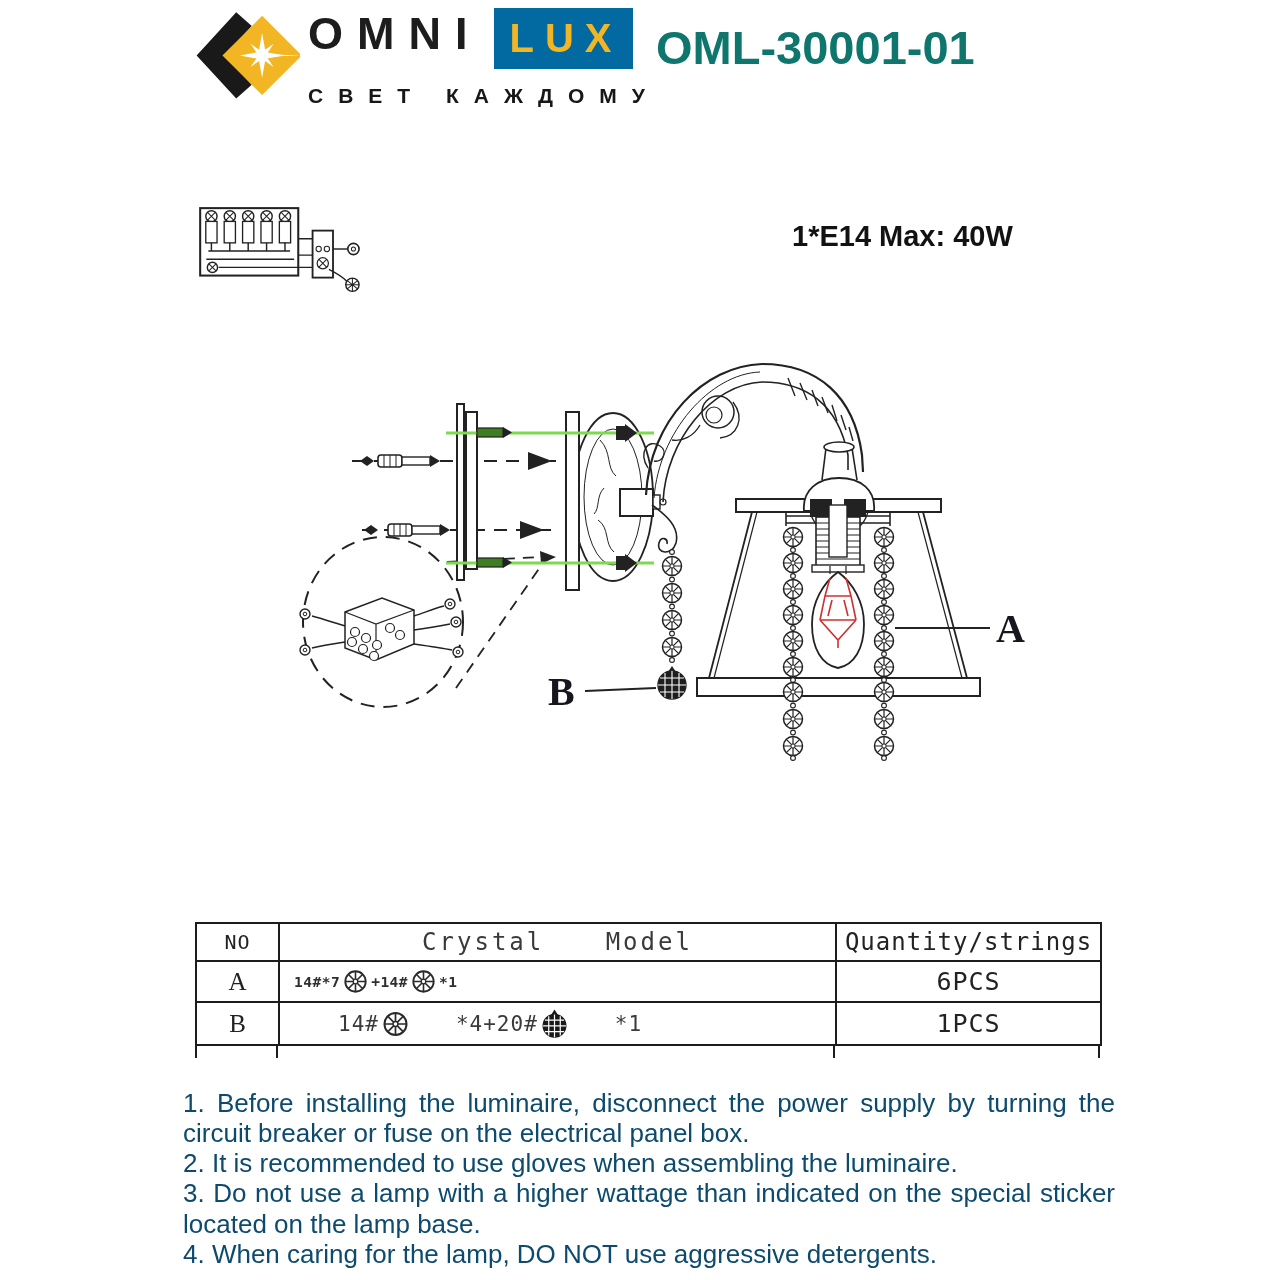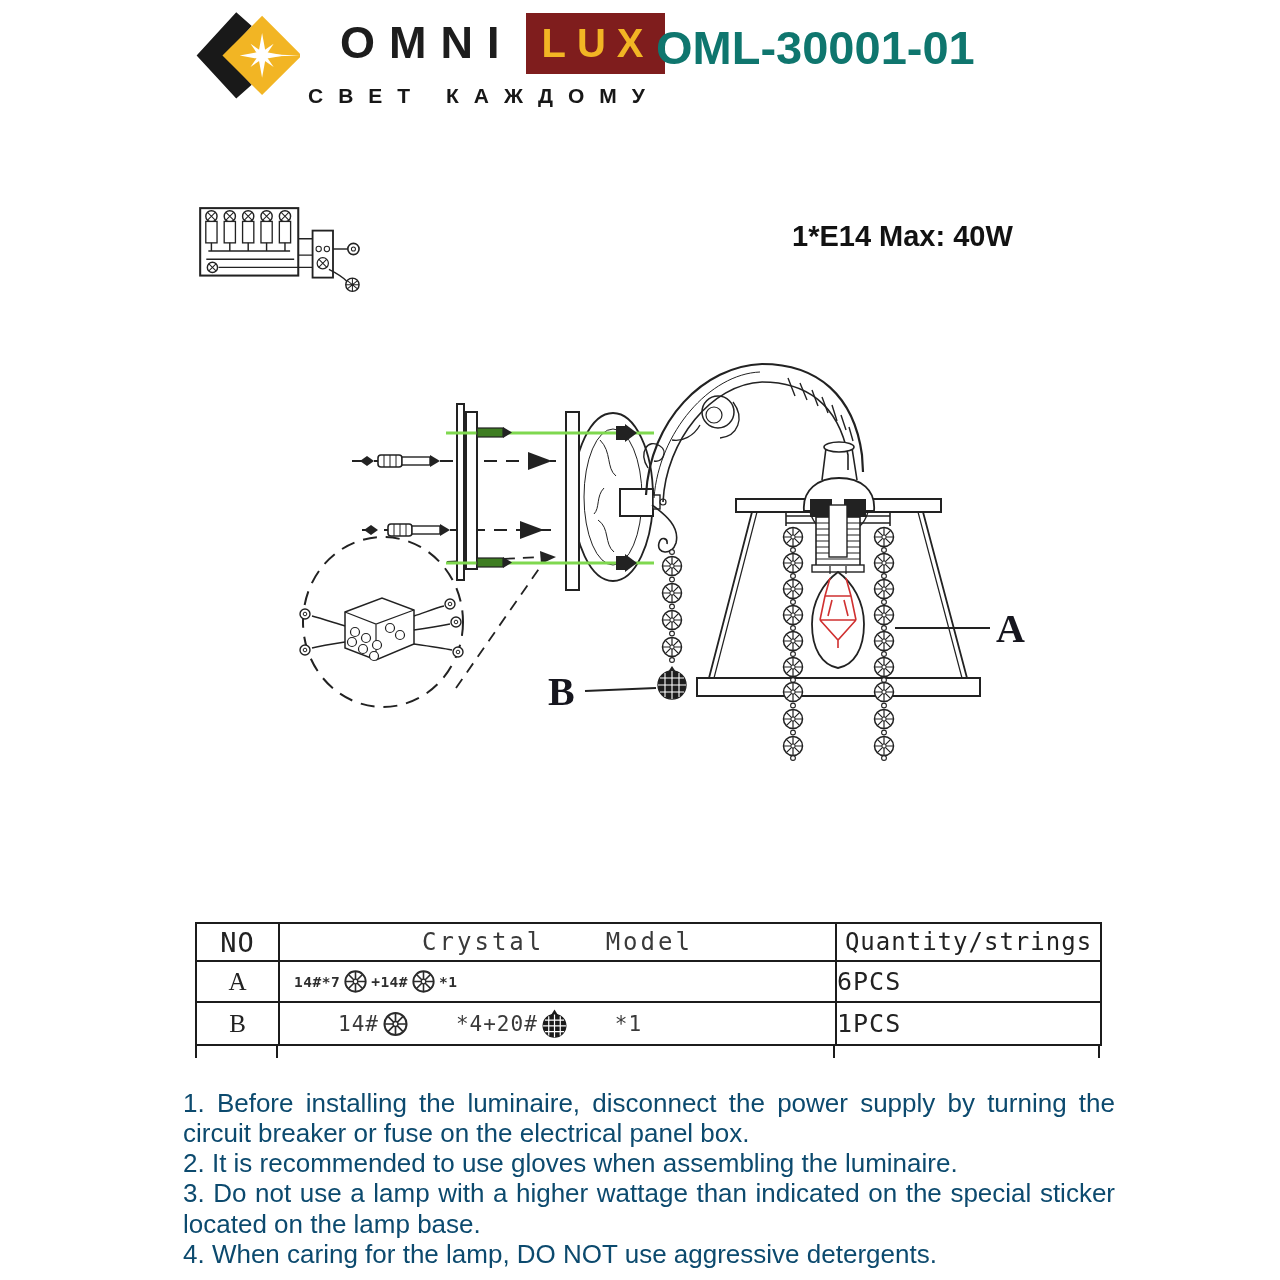--- a/index.html
+++ b/index.html
@@ -3,23 +3,23 @@
 <meta charset="utf-8">
 <style>
   html,body{margin:0;padding:0;background:#e8e8e8;}
   #page{position:relative;width:1280px;height:1280px;background:#ffffff;margin:0 auto;
         font-family:"Liberation Sans",sans-serif;color:#1a1a1a;overflow:hidden;}
 
   
   .logo{position:absolute;left:188px;top:8px;display:flex;align-items:flex-start;}
   .logo-mark{width:112px;height:100px;}
   .logo-text{margin-left:8px;}
-  .brand-line{display:flex;align-items:center;height:70px;margin-left:32px;}
+  .brand-line{display:flex;align-items:flex-start;height:70px;}
   .brand-omni{font-size:45px;font-weight:700;letter-spacing:14px;color:#1d1d1d;}
-  .brand-lux{display:inline-block;background:#7f1d1d;color:var(--accent,#F2B524);
+  .brand-lux{display:inline-block;background:#0369a1;color:var(--accent,#F2B524);
              font-size:40px;font-weight:700;letter-spacing:11px;padding:8px 10px 8px 16px;margin-left:12px;}
   .tagline{margin-top:6px;font-size:21px;font-weight:600;letter-spacing:15px;color:#171717;white-space:nowrap;}
   .model-number{position:absolute;left:656px;top:20px;font-size:47px;font-weight:700;color:#0f766e;}
 
   
   .spec{position:absolute;left:792px;top:220px;font-size:29px;font-weight:700;color:#121212;}
 
   
   .terminal-svg{position:absolute;left:198px;top:202px;width:176px;height:94px;}
   .assembly-svg{position:absolute;left:280px;top:352px;width:760px;height:440px;}
@@ -33,26 +33,26 @@
   .wht{stroke:#fff;fill:none;stroke-width:1.1;}
   .dlabel{font-family:"Liberation Serif",serif;font-size:40px;font-weight:600;fill:#16161e;}
 
   
   .parts-table{position:absolute;left:195px;top:922px;width:905px;border-collapse:collapse;table-layout:fixed;
                font-family:"DejaVu Sans Mono",monospace;color:#222;}
   .parts-table th,.parts-table td{border:2px solid #1c1c1c;padding:0;overflow:hidden;white-space:nowrap;}
   .parts-table tr.hdr{height:38px;}
   .parts-table tr.row-a{height:41px;}
   .parts-table tr.row-b{height:43px;}
-  th.h-no{font-size:27px;font-weight:500;letter-spacing:1px;}
+  th.h-no{font-size:20px;font-weight:500;letter-spacing:1px;}
   th.h-crystal{font-size:24px;font-weight:400;letter-spacing:3px;word-spacing:44px;color:#3a3a3a;margin-top:41px;}
   th.h-qty{font-size:24px;font-weight:500;letter-spacing:1px;}
   td.c-no{font-family:"Liberation Serif",serif;font-size:25px;text-align:center;}
   td.c-model{padding-left:14px;border-radius:8px;}
-  td.c-qty{text-align:left;font-size:25px;letter-spacing:1px;}
+  td.c-qty{text-align:center;font-size:25px;letter-spacing:1px;}
   .seg-text,.seg-icon-wrap{display:inline-block;vertical-align:middle;}
   .seg-icon-wrap{margin:0 3px;}
   .row-a .seg-text{font-size:14.5px;font-weight:600;color:#2e2e2e;letter-spacing:.5px;}
   .row-a .seg-icon-wrap svg{width:25px;height:25px;display:block;}
   .row-b .seg-text{font-size:21px;color:#3a3a3a;letter-spacing:1px;margin-left:44px;}
   .row-b .seg-icon-wrap svg{width:27px;height:30px;display:block;}
   .table-tail{position:absolute;width:2px;height:13px;background:#1c1c1c;top:1045px;}
 
   
   .instructions{position:absolute;left:183px;top:1088px;width:932px;}

